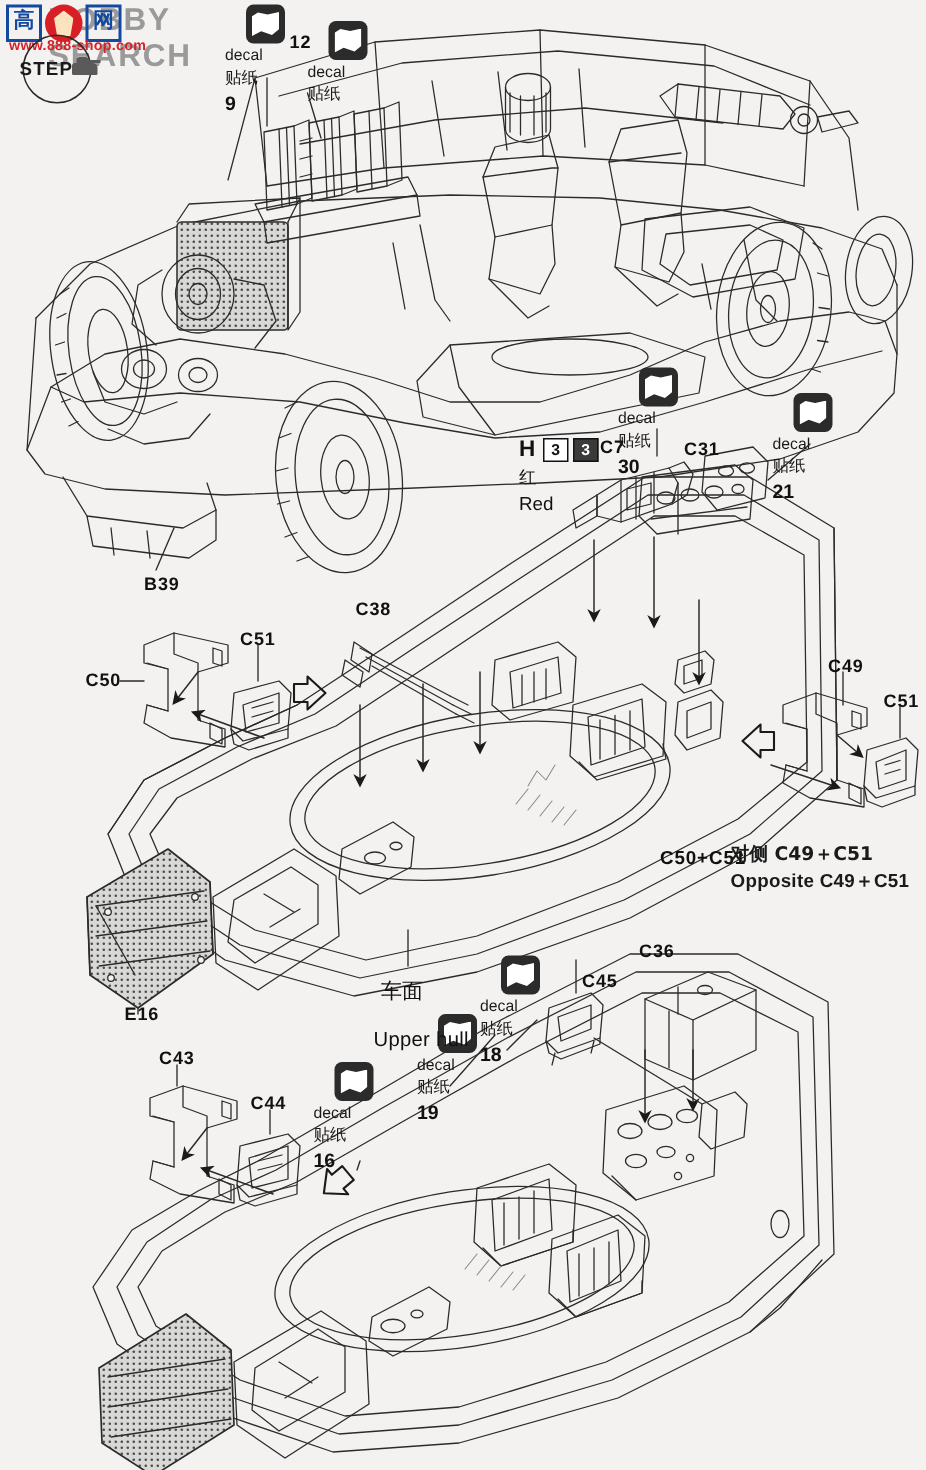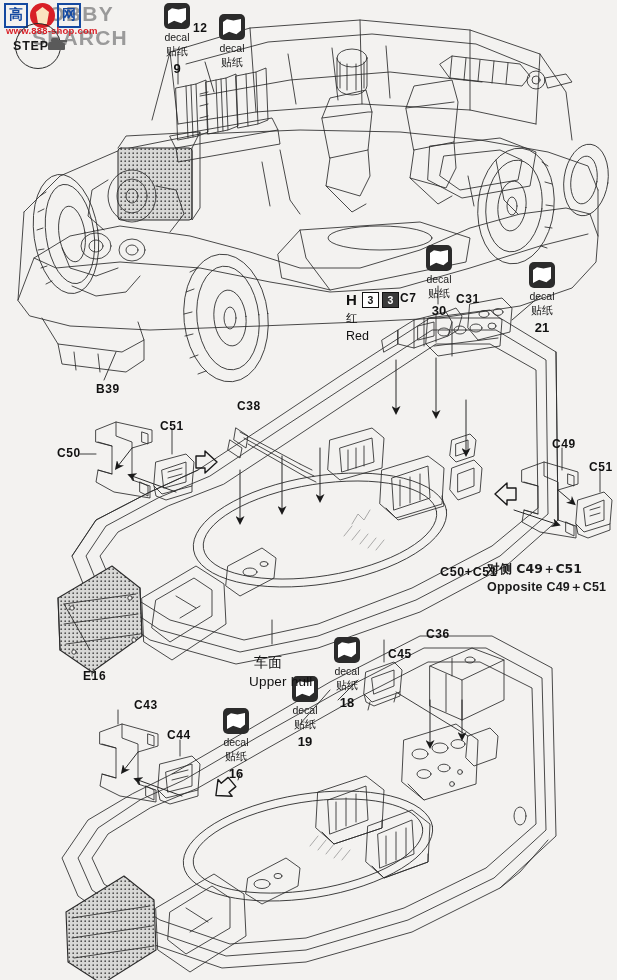--- a/index.html
+++ b/index.html
@@ -15,25 +15,25 @@
   svg.artwork{position:absolute;left:0;top:0;width:617px;height:980px;}
 
   
   .lbl{position:absolute;white-space:nowrap;line-height:1;}
   .partno{
     font-family:"Liberation Sans", sans-serif;
     font-weight:700;font-size:12px;letter-spacing:.6px;
     color:#111;
   }
   .partno.sm{font-size:12.5px;}
-  .cn{font-family:Liberation Sans, sans-serif;font-size:12.5px;color:#111;}
-  .en{font-family:"Liberation Sans", sans-serif;font-size:12.5px;color:#111;letter-spacing:.2px;}
+  .cn{font-family:Liberation Serif, serif;font-size:12.5px;color:#111;}
+  .en{font-family:"Liberation Sans", sans-serif;font-size:12.5px;color:#111;letter-spacing:.2px;margin-top:11px;}
 
   
-  .decal-group{position:absolute;text-align:center;width:54px;}
+  .decal-group{position:absolute;text-align:left;width:54px;}
   .decal-ico{
     width:26px;height:26px;margin:0 auto;
     background:#2b2b2b;border-radius:5px;position:relative;
   }
   .decal-ico .sheet{
     position:absolute;left:4px;top:5px;width:18px;height:16px;
     background:#fff;
     clip-path:polygon(0% 18%, 22% 2%, 58% 10%, 100% 0%, 100% 72%, 74% 96%, 34% 80%, 0% 100%);
   }
   .decal-group .t1{font-family:"Liberation Sans",sans-serif;font-size:10.5px;color:#1a1a1a;margin-top:2px;}
@@ -644,21 +644,21 @@
   <div class="lbl partno" style="left:160px;top:420px;">C51</div>
 
   <div class="lbl partno" style="left:237px;top:400px;">C38</div>
 
   <div class="lbl partno" style="left:552px;top:438px;">C49</div>
 
   <div class="lbl partno" style="left:589px;top:461px;">C51</div>
 
   <div class="lbl partno" style="left:83px;top:670px;">E16</div>
 
-  <div class="lbl partno" style="left:106px;top:699px;margin-left:28px;">C43</div>
+  <div class="lbl partno" style="left:106px;top:699px;">C43</div>
 
   <div class="lbl partno" style="left:167px;top:729px;">C44</div>
 
   <div class="lbl partno" style="left:388px;top:648px;">C45</div>
 
   <div class="lbl partno" style="left:426px;top:628px;">C36</div>
 
   <div class="lbl partno sm" style="left:440px;top:566px;">C50+C51</div>
 
   <div class="lbl" style="left:487px;top:563px;font-family:'DejaVu Sans',sans-serif;font-size:12.5px;font-weight:700;">对侧 C49＋C51</div>

